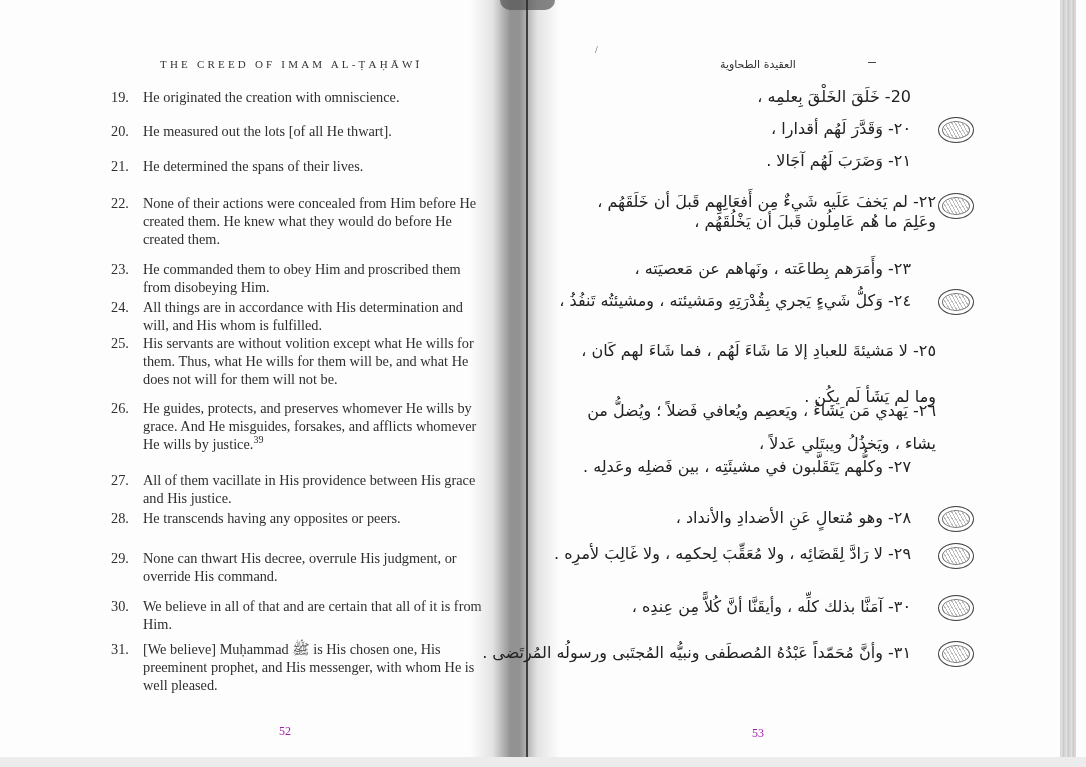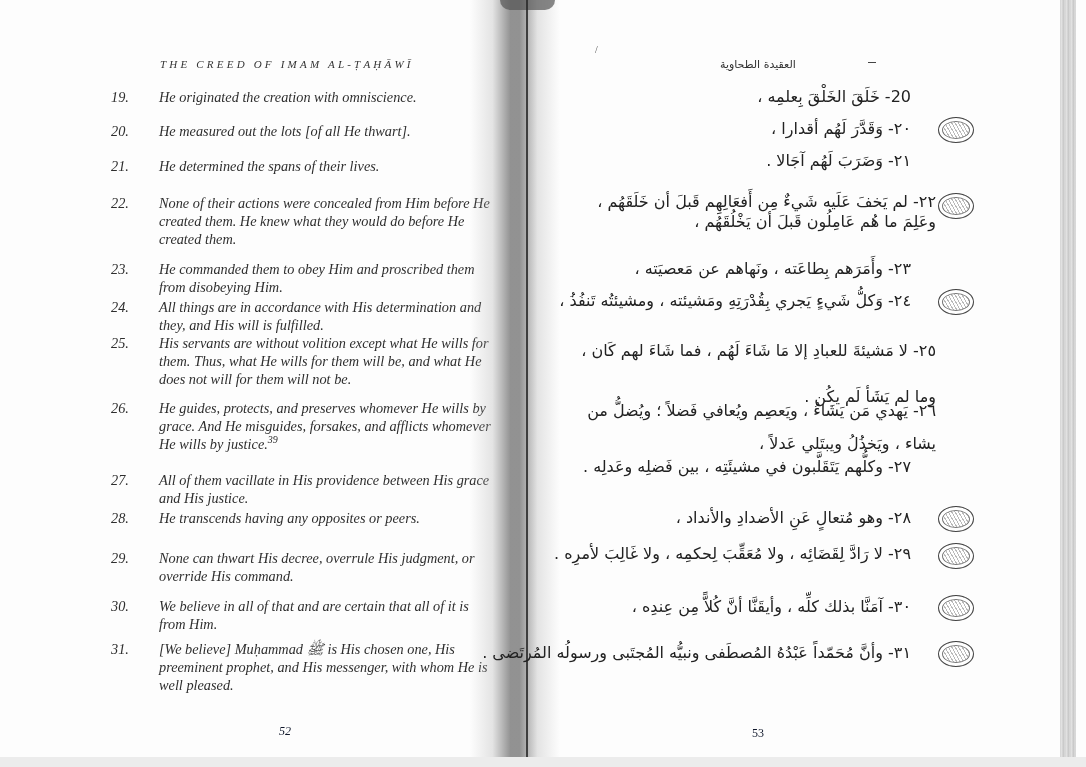--- a/index.html
+++ b/index.html
@@ -3,21 +3,21 @@
 <meta charset="utf-8">
 <style>
   html, body { margin:0; padding:0; }
   body {
     width:1086px; height:767px; overflow:hidden; position:relative;
     background:#ffffff;
     font-family:"Liberation Serif", "DejaVu Serif", serif;
     color:#2a2a2a;
   }
   .spread { position:absolute; left:0; top:0; width:1086px; height:767px; background:#fdfdfd; }
-  .page-left { position:absolute; left:0; top:0; width:510px; height:541px;font-style:italic; }
+  .page-left { position:absolute; left:0; top:0; width:510px; height:541px; }
   .page-right { position:absolute; left:510px; top:0; width:550px; height:767px; }
 
   
   .gutter {
     position:absolute; left:470px; top:0; width:90px; height:767px;
     background:linear-gradient(to right,
       rgba(255,255,255,0) 0%,
       rgba(180,180,180,0.35) 25%,
       rgba(110,110,110,0.75) 45%,
       rgba(110,110,110,0.75) 55%,
@@ -33,23 +33,23 @@
   }
   .bottom-rule { position:absolute; left:0; top:757px; width:1086px; height:10px; background:#ececec; }
 
   
   .running-head {
     position:absolute; left:160px; top:58px;
     font-size:11px; letter-spacing:3.2px; color:#333;
   }
   .item { position:absolute; left:111px; width:380px; font-size:14.3px; line-height:18px; color:#2e2e2e; }
   .item .num { position:absolute; left:0; top:0; width:30px; }
-  .item .txt { display:block; margin-left:48px; }
+  .item .txt { display:block; margin-left:32px; }
   .item sup { font-size:10px; vertical-align:super; line-height:0; }
-  .folio { position:absolute; font-size:12px; color:#0f172a; }
+  .folio { position:absolute; font-size:12px; color:#a21caf; }
 
   
   .ar-head {
     position:absolute; left:720px; top:58px; font-size:11px; direction:rtl; color:#333;
     font-family:"DejaVu Sans", sans-serif;
   }
   .tick-mark { position:absolute; left:595px; top:44px; font-size:10px; color:#555; }
   .dash-mark { position:absolute; left:868px; top:62px; width:8px; height:1px; background:#444; }
   .ar-line {
     position:absolute; right:175px; direction:rtl; text-align:right;
@@ -87,21 +87,21 @@
     <div class="item" style="top:194px">
       <span class="num">22.</span>
       <span class="txt">None of their actions were concealed from Him before He created them. He knew what they would do before He created them.</span>
     </div>
     <div class="item" style="top:260px">
       <span class="num">23.</span>
       <span class="txt">He commanded them to obey Him and proscribed them from disobeying Him.</span>
     </div>
     <div class="item" style="top:298px">
       <span class="num">24.</span>
-      <span class="txt">All things are in accordance with His determination and they, and His will is fulfilled.</span>
+      <span class="txt">All things are in accordance with His determination and will, and His whom is fulfilled.</span>
     </div>
     <div class="item" style="top:334px">
       <span class="num">25.</span>
       <span class="txt">His servants are without volition except what He wills for them. Thus, what He wills for them will be, and what He does not will for them will not be.</span>
     </div>
     <div class="item" style="top:399px">
       <span class="num">26.</span>
       <span class="txt"><span>He guides, protects, and preserves whomever He wills by grace. And He misguides, forsakes, and afflicts whomever He wills by justice.</span><sup>39</sup></span>
     </div>
     <div class="item" style="top:471px">

